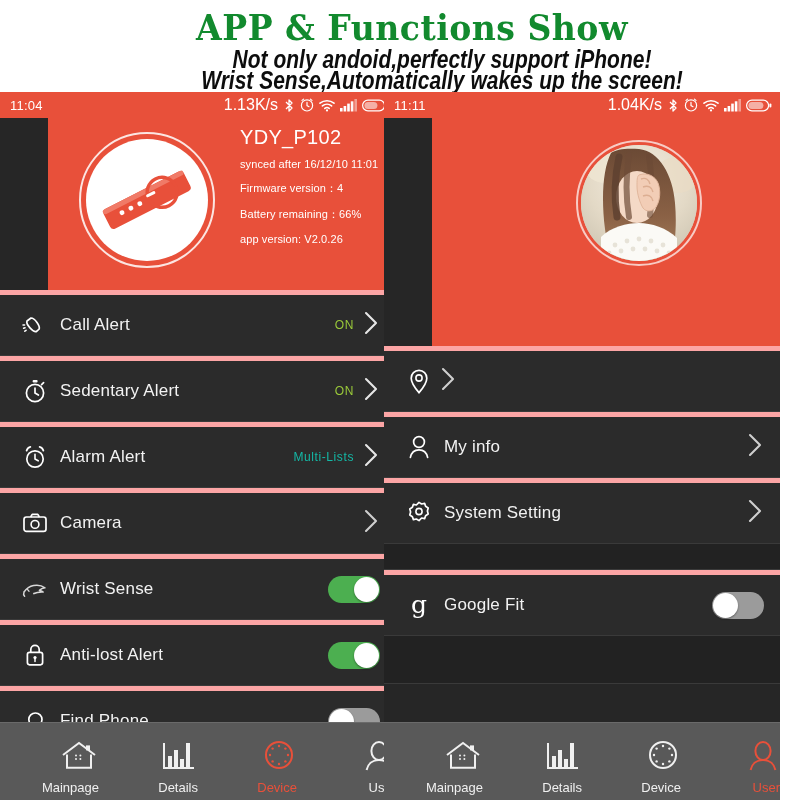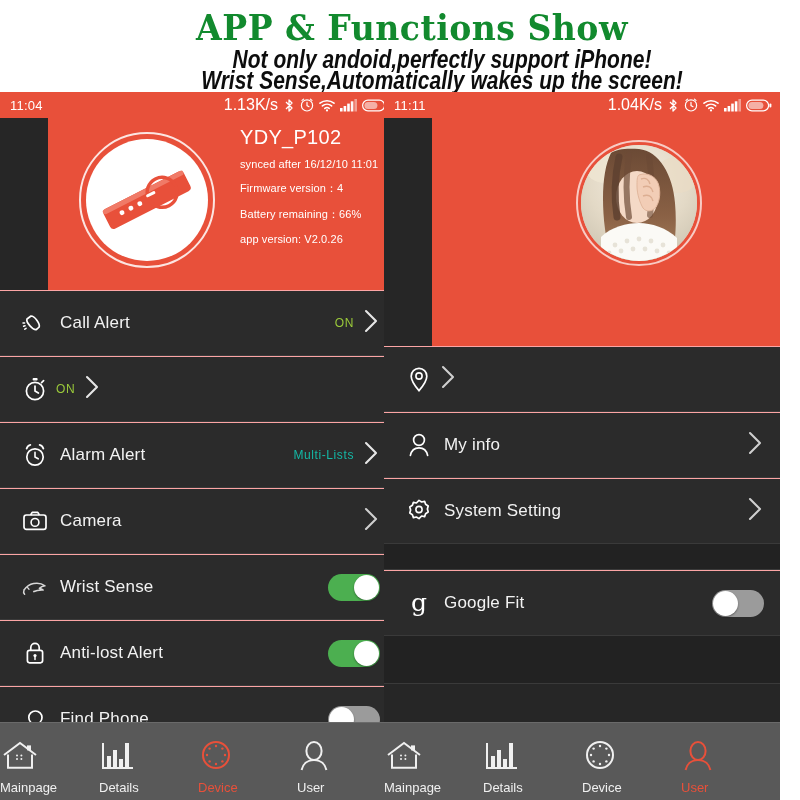--- a/index.html
+++ b/index.html
@@ -79,21 +79,21 @@
     position: absolute; left: 5px; top: 5px; width: 116px; height: 116px;
     border-radius: 50%; overflow: hidden; background: #dcd0c4;
   }
 
   
   .list { position: relative; background: #1e1e1e; }
   .row {
     position: relative; height: 66px; background: #2b2b2b;
     display: flex; align-items: center; padding: 0 16px 0 14px;
     border-bottom: 1px solid #3a3a3a;
-    border-top: 1px solid #fca5a5;
+    border-top: 5px solid #fca5a5;
   }
   .row .ico { width: 42px; display: flex; align-items: center; justify-content: center; }
   .row .label { color: #f2f2f2; font-size: 17px; letter-spacing: .2px; flex: 1; padding-left: 4px; }
   .row .value { font-size: 12px; letter-spacing: .6px; margin-right: 9px; }
   .chev { display: inline-block; }
   .spacer-row { height: 26px; background: #222; border-bottom: 1px solid #3a3a3a; }
   .spacer-row.tall { height: 48px; }
 
   
   .toggle { width: 52px; height: 27px; border-radius: 14px; position: relative; }
@@ -105,21 +105,21 @@
   }
   .toggle.on .knob  { right: 1px; }
   .toggle.off .knob { left: 1px; }
 
   
   .navbar {
     position: absolute; left: 0; bottom: 0; width: 100%; height: 78px;
     background: #595959; display: flex; border-top: 1px solid #6a6a6a;
   }
   .nav-item {
-    flex: 1; display: flex; flex-direction: column; align-items: flex-start; justify-content: center;
+    flex: 1; display: flex; flex-direction: column; align-items: flex-end; justify-content: center;
     gap: 5px; padding-top: 12px;
   }
   .nav-label { font-size: 13px; color: #f0f0f0; }
   .nav-item.active .nav-label { color: #e8503a; }
 </style>
 </head>
 <body>
 
 <div id="root">
 
@@ -220,20 +220,21 @@
 
       <div class="row">
         <span class="ico">
           <svg width="25" height="26" viewBox="0 0 25 26">
               <circle cx="12" cy="15" r="8.6" fill="none" stroke="#fff" stroke-width="1.7"></circle>
               <path d="M12 10v5l3.4 2" fill="none" stroke="#fff" stroke-width="1.7" stroke-linecap="round"></path>
               <rect x="9.6" y="2" width="5" height="2.6" rx="1" fill="#fff"></rect>
               <path d="M18.6 6.6l2-2" stroke="#fff" stroke-width="1.7" stroke-linecap="round"></path>
             </svg>
         </span>
+        <span class="label">Sedentary Alert</span>
         <span class="value" style="color:#9ac93a">ON</span>
         <span class="chev">
           <svg width="17" height="26" viewBox="0 0 17 26">
               <path d="M3 3l10 10L3 23" fill="none" stroke="#e6e6e6" stroke-width="2.1" stroke-linecap="round" stroke-linejoin="round"></path>
             </svg>
         </span>
       </div>
 
       <div class="row">
         <span class="ico">

